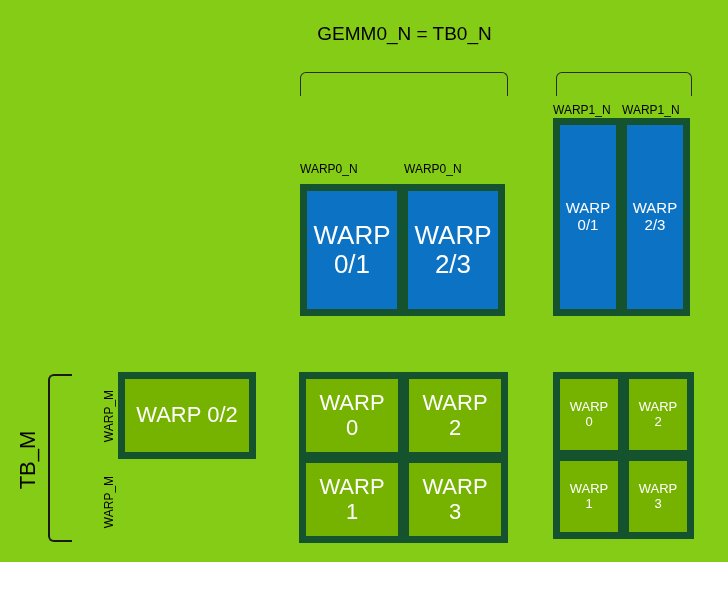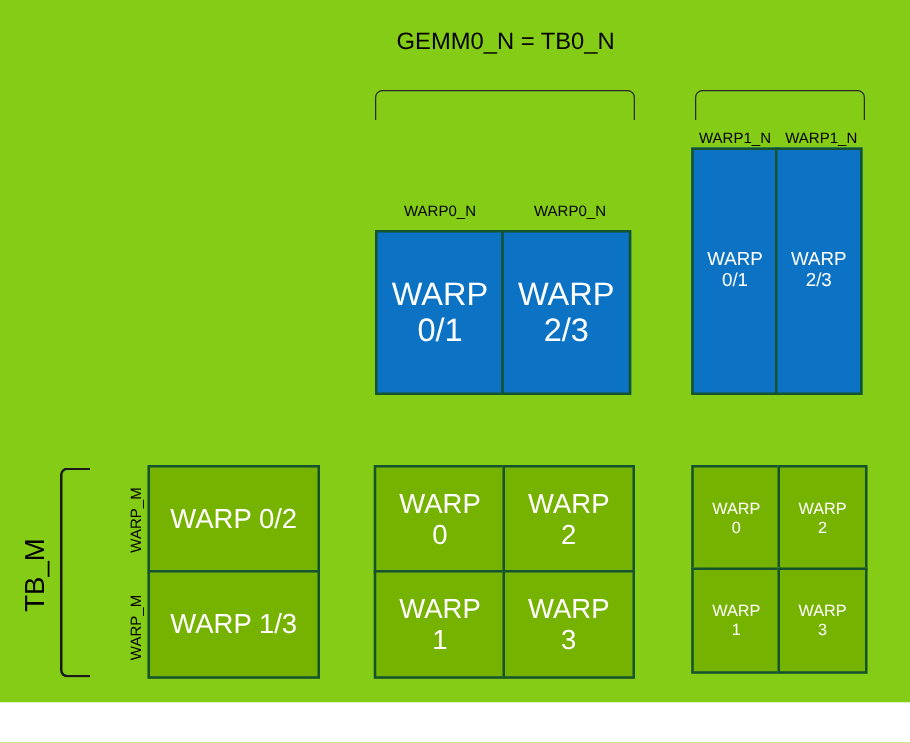--- a/index.html
+++ b/index.html
@@ -25,21 +25,21 @@
     color: #000000;
     line-height: 24px;
     text-align: center;
     white-space: pre;
   }
 
   
   .tick-label {
     font-size: 12px;
     color: #000000;
-    text-align: center;
+    text-align: left;
     line-height: 14px;
     white-space: nowrap;
   }
   .tick-label-vert {
     font-size: 12px;
     color: #000000;
     white-space: nowrap;
     transform: rotate(-90deg);
     transform-origin: center center;
     text-align: center;
@@ -76,21 +76,21 @@
   }
   .cell {
     box-sizing: border-box;
     color: #ffffff;
     display: flex;
     align-items: center;
     justify-content: center;
     text-align: center;
     line-height: 1.12;
     white-space: pre-line;
-    border: 2px solid #14532d;
+    border: 7px solid #14532d;
   }
   .cell.blue  { background: #0b72c4; }
   .cell.green { background: #76b300; }
 
   .t-big   { font-size: 26px; }
   .t-med   { font-size: 22px; }
   .t-small { font-size: 15px; }
   .t-xs    { font-size: 13px; }
 </style>
 </head>
@@ -127,21 +127,20 @@
 
   <div class="abs bracket-left" style="left:48px; top:374px; width:24px; height:168px;"></div>
 
   <div class="abs big-vert-label" style="left:-22px; top:447px; width:100px;">TB_M</div>
 
   <div class="abs tick-label-vert" style="left:69px; top:409px; width:80px;">WARP_M</div>
   <div class="abs tick-label-vert" style="left:69px; top:495px; width:80px;">WARP_M</div>
 
   <div class="abs" style="left:118px; top:372px; width:138px; height:171px;">
     <div class="cell green t-med" style="width:138px; height:87px;text-align:center;">WARP 0/2</div>
-    <div class="cell green t-med" style="width:138px; height:87px; margin-top:-3px;">WARP 1/3</div>
   </div>
 
   <div class="abs" style="left:299px; top:372px; width:209px; height:171px;">
     <div style="display:flex;">
       <div class="cell green t-med" style="width:106px; height:87px;">WARP
 0</div>
       <div class="cell green t-med" style="width:106px; height:87px; margin-left:-3px;">WARP
 2</div>
     </div>
     <div style="display:flex; margin-top:-3px;">

